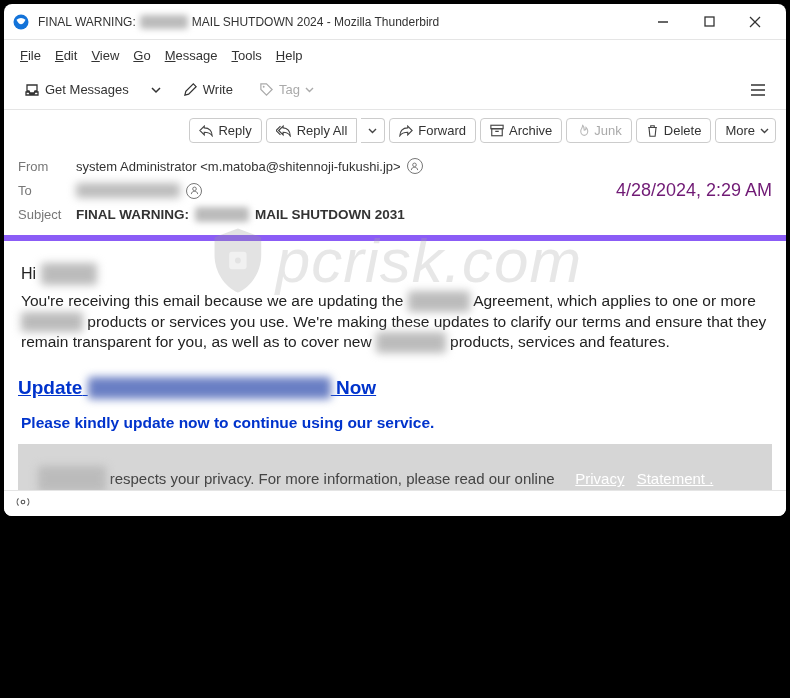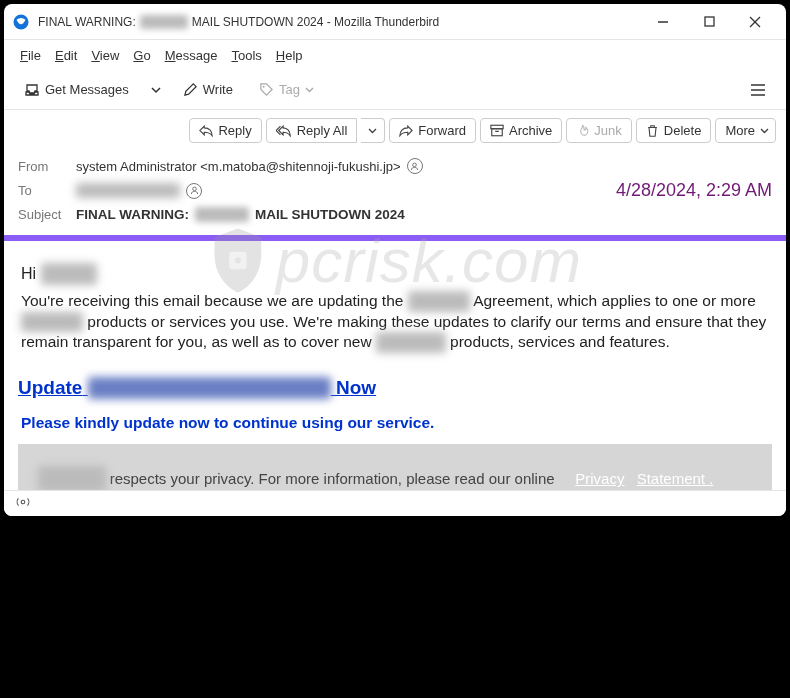--- a/index.html
+++ b/index.html
@@ -224,21 +224,21 @@
             </svg>
           </span>
       </span>
       <span class="hdate">4/28/2024, 2:29 AM</span>
     </div>
     <div class="hrow">
       <span class="hlabel">Subject</span>
       <span class="hval subject">
         <span>FINAL WARNING:</span>
         <span class="blur sm">XXXXXX</span>
-        <span>MAIL SHUTDOWN 2024</span>
+        <span>MAIL SHUTDOWN 2031</span>
       </span>
     </div>
   </div>
 
   <div class="body">
     <p class="greet">
       <span>Hi</span>
       <span class="blur">xxxxxxx</span>
     </p>
     <p>

